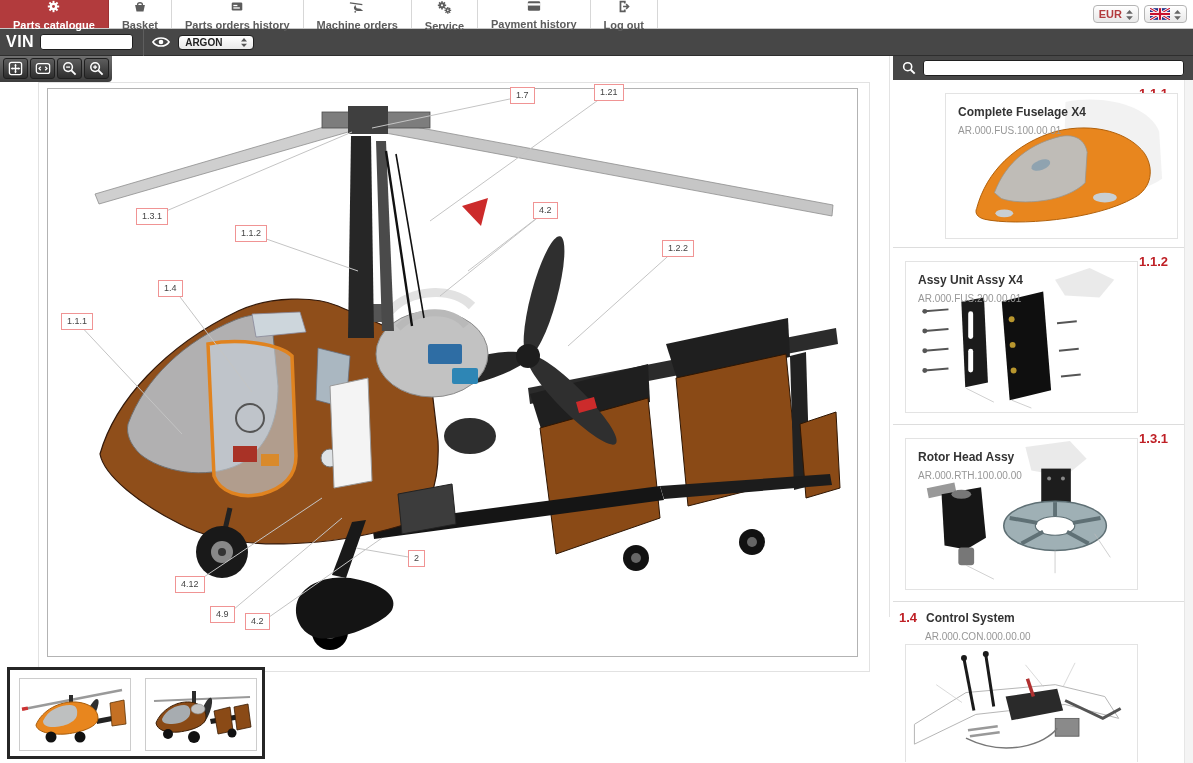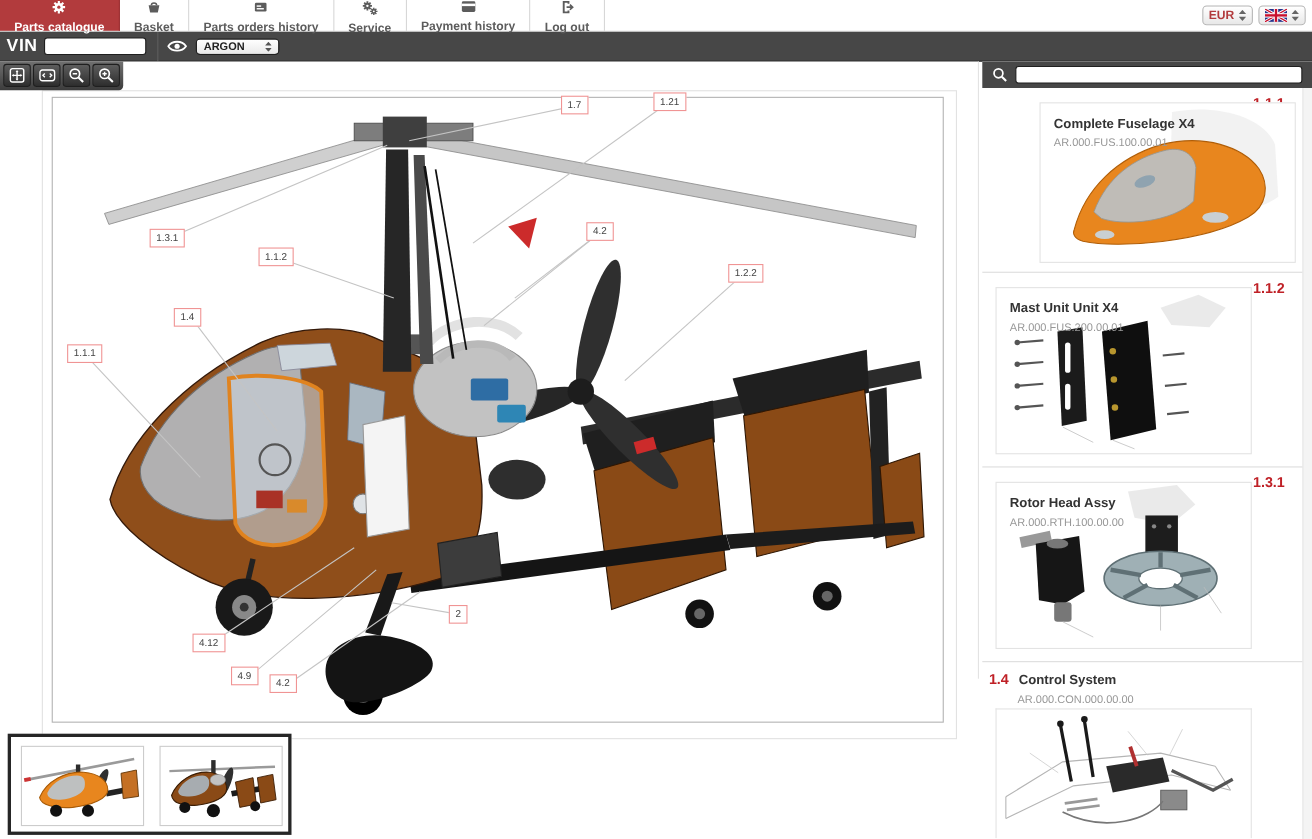--- a/index.html
+++ b/index.html
@@ -6,21 +6,21 @@
   html,body { width:1193px; height:763px; overflow:hidden; background:#fff;
     font-family:"Liberation Sans","DejaVu Sans",sans-serif; }
 
   
   .tabbar { display:flex; height:29px; background:#fff; border-bottom:1px solid #c8c8c8; }
   .tab { display:flex; align-items:center; gap:6px; padding:0 13px; border-right:1px solid #d7d7d7;
          font-size:11px; font-weight:bold; color:#5c5c5c; cursor:pointer; white-space:nowrap;flex-direction:column; }
   .tab.active { background:#b23b3d; color:#fff; border-right:1px solid #9c3133; }
   .tab svg { flex:0 0 auto; }
   .tabbar-right { margin-left:auto; display:flex; align-items:center; gap:5px; padding-right:6px; }
-  .pill { display:flex; align-items:center; gap:4px; border:1px solid #b5b5b5; border-radius:4px;
+  .pill { display:flex; align-items:flex-end; gap:4px; border:1px solid #b5b5b5; border-radius:4px;
           background:linear-gradient(#ffffff,#e8e8e8); padding:2px 5px; font-size:11px; font-weight:bold; }
   .pill.currency { color:#b23b3d; }
 
   
   .vinbar { height:27px; background:#474747; border-bottom:1px solid #2e2e2e;
             display:flex; align-items:center; padding:0 6px; }
   .vin-label { color:#fff; font-weight:bold; font-size:16px; letter-spacing:.5px; margin-right:6px; }
   .vin-input { width:93px; height:16px; border:1px solid #1f1f1f; border-radius:3px; background:#fff; font-size:11px; padding:0 3px; }
   .vin-divider { width:1px; height:27px; background:#5e5e5e; margin:0 8px 0 10px; }
   .model-pill { display:flex; align-items:center; gap:8px; border:1px solid #1f1f1f; border-radius:4px;
@@ -94,20 +94,28 @@
       </svg>
     <span>Basket</span>
   </div>
   <div class="tab">
     <svg width="14" height="13" viewBox="0 0 16 16">
         <rect x="1.5" y="3" width="13" height="10" rx="1.5" fill="currentColor"></rect>
         <rect x="3.5" y="6" width="5" height="1.6" fill="#fff"></rect>
         <rect x="3.5" y="9" width="8" height="1.6" fill="#fff"></rect>
       </svg>
     <span>Parts orders history</span>
+  </div>
+  <div class="tab">
+    <svg width="16" height="13" viewBox="0 0 18 14">
+        <line x1="1" y1="3" x2="15" y2="5" stroke="currentColor" stroke-width="1.4"></line>
+        <path d="M7 5 L8.5 9 L13 9.5 L16 12 L10 12 C7 12 5.5 10 5.5 8 Z" fill="currentColor"></path>
+        <circle cx="7" cy="13" r="1" fill="currentColor"></circle>
+      </svg>
+    <span>Machine orders</span>
   </div>
   <div class="tab">
     <svg width="15" height="14" viewBox="0 0 18 16">
         <g stroke="currentColor" stroke-width="2">
           <line x1="6" y1="1" x2="6" y2="11"></line>
           <line x1="1" y1="6" x2="11" y2="6"></line>
           <line x1="2.5" y1="2.5" x2="9.5" y2="9.5"></line>
           <line x1="9.5" y1="2.5" x2="2.5" y2="9.5"></line>
         </g>
         <circle cx="6" cy="6" r="3.4" fill="currentColor"></circle>
@@ -409,21 +417,21 @@
             <g stroke="#555" stroke-width="2">
                 <line x1="152" y1="62" x2="172" y2="60"></line>
                 <line x1="154" y1="90" x2="174" y2="88"></line>
                 <line x1="156" y1="116" x2="176" y2="114"></line>
               </g>
             <g stroke="#bbb" stroke-width="0.7" fill="none">
                 <line x1="60" y1="128" x2="88" y2="142"></line>
                 <line x1="106" y1="140" x2="126" y2="148"></line>
               </g>
           </svg>
-          <div class="title">Mast Unit Unit X4</div>
+          <div class="title">Assy Unit Assy X4</div>
           <div class="pn">AR.000.FUS.200.00.01</div>
         </div>
       </div>
 
       <div class="item" style="height:177px;">
         <span class="code">1.3.1</span>
         <div class="card" style="height:152px;">
           <svg class="partsvg" viewBox="0 0 232 152">
             <polygon points="120,8 165,2 182,20 160,38 126,32" fill="#e5e5e5" opacity="0.8"></polygon>
             <rect x="136" y="30" width="30" height="42" fill="#1d1d1d"></rect>

